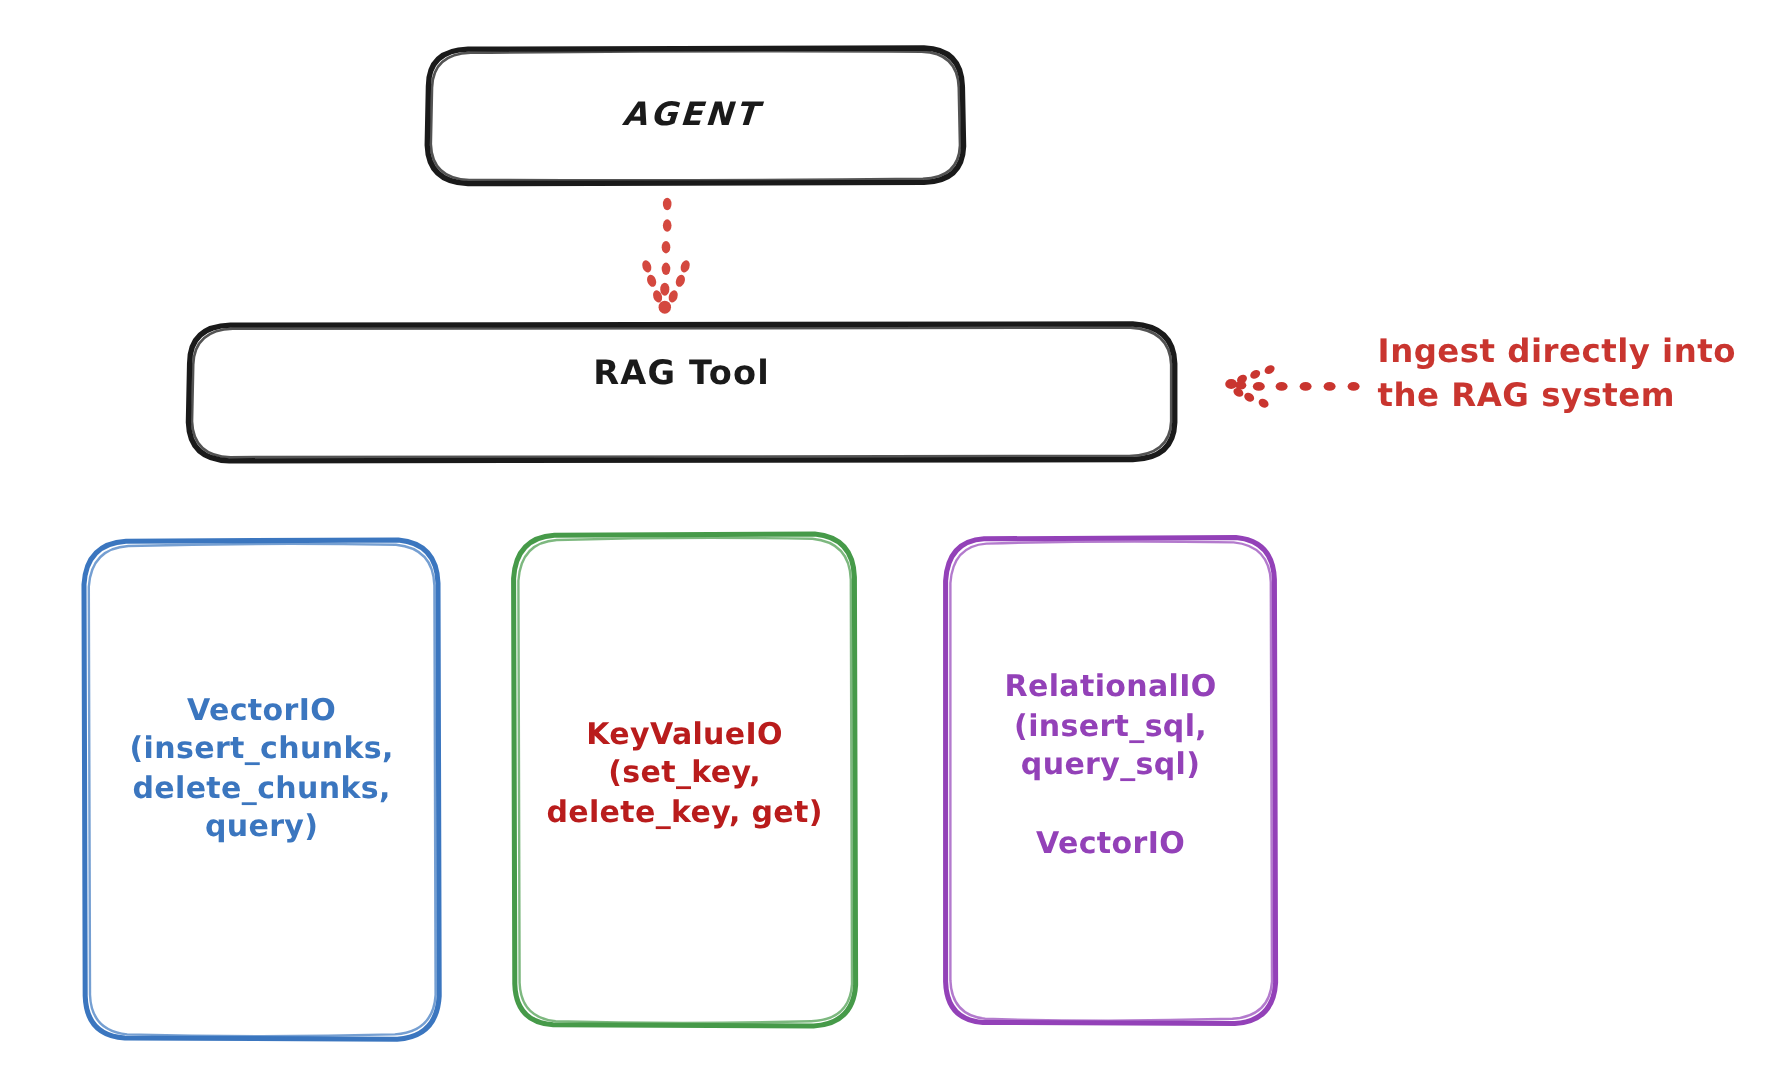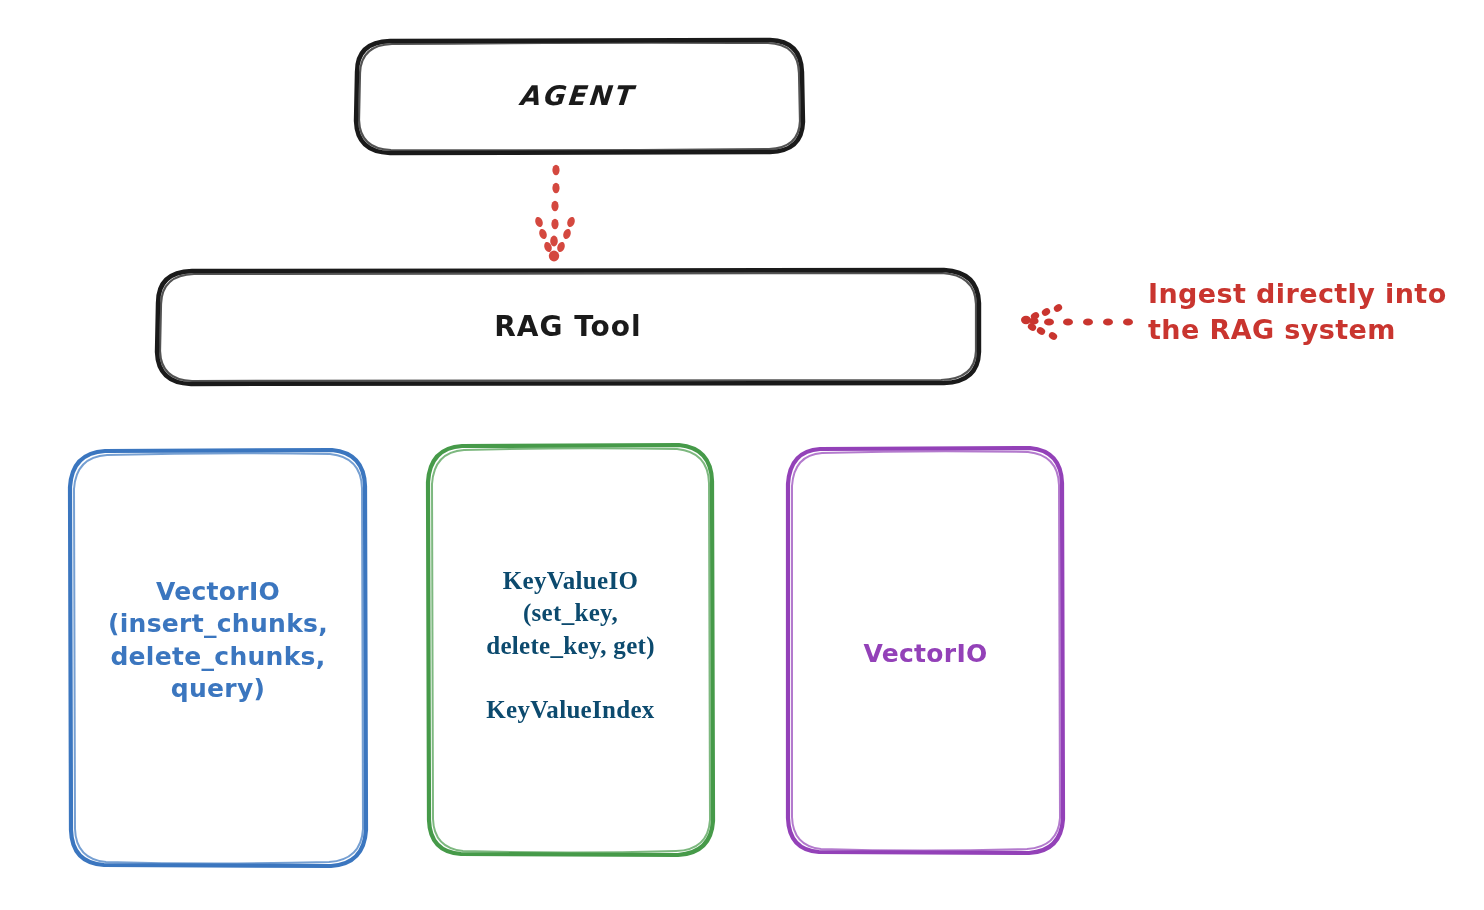--- a/index.html
+++ b/index.html
@@ -60,21 +60,21 @@
     font-size: 27px;
     font-style: italic;
     font-weight: 600;
     letter-spacing: 2.5px;
     transform: skewX(-7deg);
   }
 
   
   #node-ragtool {
     left: 157px;
-    top: 270px;
+    top: 254px;
     width: 822px;
     height: 114px;
   }
   #node-ragtool .node-label {
     color: #1a1a1a;
     font-size: 28px;
     font-weight: 600;
     letter-spacing: 1px;
   }
 
@@ -108,21 +108,21 @@
   .leaf-sub {
     font-size: 25px;
     font-weight: 600;
     letter-spacing: 0.3px;
     margin-top: 34px;
   }
 
   #node-vectorio .leaf-label,
   #node-vectorio .leaf-sub { color: #3b76bf; }
   #node-keyvalueio .leaf-label,
-  #node-keyvalueio .leaf-sub { color: #0c4a6e; font-family: Liberation Serif, serif; }
+  #node-keyvalueio .leaf-sub { color: #b91c1c; }
   #node-relationalio .leaf-label,
   #node-relationalio .leaf-sub { color: #9341b8; }
 
   #node-vectorio .leaf-inner { transform: translateY(-18px); }
   #node-keyvalueio .leaf-inner { transform: translateY(-6px); }
   #node-relationalio .leaf-inner { transform: translateY(-14px); }
 
   
   #annotation-ingest {
     position: absolute;
@@ -222,26 +222,28 @@
 delete_chunks,
 query)</div>
     </div>
   </div>
 
   <div class="node" id="node-keyvalueio">
     <div class="leaf-inner">
       <div class="leaf-label">KeyValueIO
 (set_key,
 delete_key, get)</div>
-      <div class="leaf-sub">KeyValueIndex</div>
     </div>
   </div>
 
   <div class="node" id="node-relationalio">
     <div class="leaf-inner">
+      <div class="leaf-label">RelationalIO
+(insert_sql,
+query_sql)</div>
       <div class="leaf-sub">VectorIO</div>
     </div>
   </div>
 
   <div id="annotation-ingest">Ingest directly into
 the RAG system</div>
 
 </div>
 
 </body></html>

